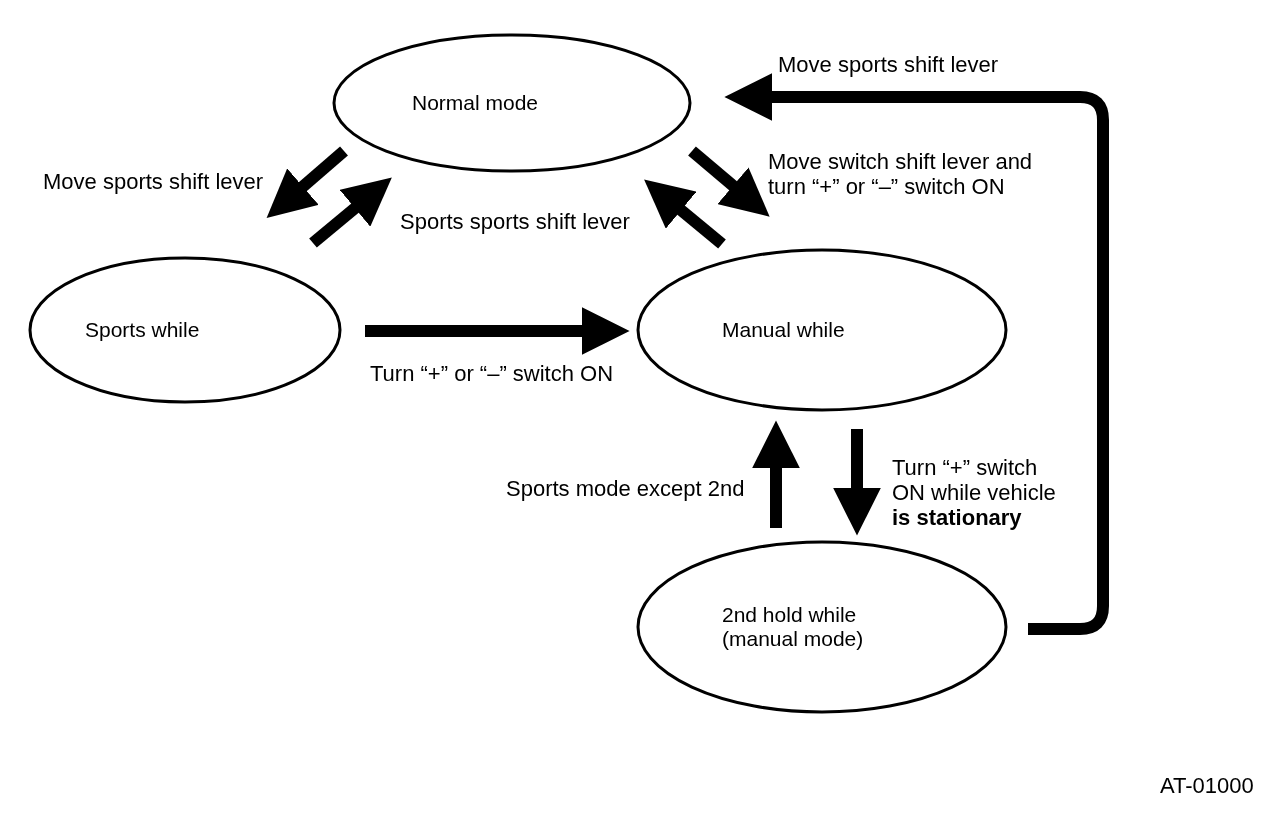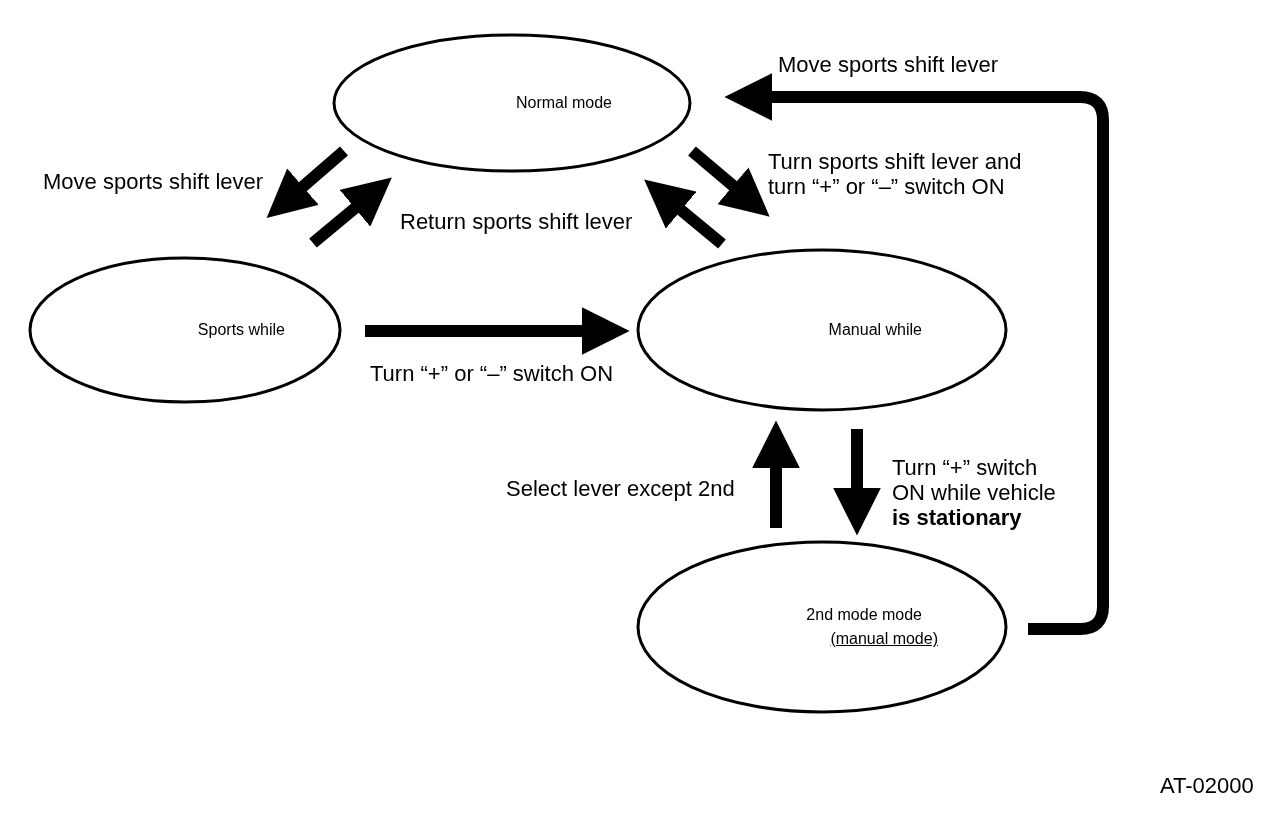--- a/index.html
+++ b/index.html
@@ -1,20 +1,20 @@
 <!DOCTYPE html>
 <html><head>
 <meta charset="utf-8">
 <style>
   html, body { margin:0; padding:0; background:#ffffff; }
   body { width:1280px; height:832px; position:relative; overflow:hidden;
          font-family:"Liberation Sans", sans-serif; color:#000; }
   svg { position:absolute; left:0; top:0; }
   .lbl { position:absolute; font-size:22px; line-height:24px; white-space:nowrap; }
-  .node-text { position:absolute; font-size:16px; line-height:24px; text-align:right; }
+  .node-text { position:absolute; font-size:21px; line-height:24px; text-align:left; }
 </style>
 </head>
 <body>
 
 <svg width="1280" height="832">
   <defs>
     <marker id="ah" markerWidth="4" markerHeight="4" refX="1.2" refY="2" orient="auto" markerUnits="strokeWidth">
       <path d="M0,0 L4,2 L0,4 z" fill="#000"></path>
     </marker>
   </defs>
@@ -30,27 +30,27 @@
   <line x1="722" y1="244" x2="670" y2="201" stroke="#000" stroke-width="12" marker-end="url(#ah)"></line>
   <line x1="365" y1="331" x2="596" y2="331" stroke="#000" stroke-width="12" marker-end="url(#ah)"></line>
   <line x1="776" y1="528" x2="776" y2="454" stroke="#000" stroke-width="12" marker-end="url(#ah)"></line>
   <line x1="857" y1="429" x2="857" y2="502" stroke="#000" stroke-width="12" marker-end="url(#ah)"></line>
   <path d="M1028,629 L1080,629 Q1103,629 1103,606 L1103,120 Q1103,97 1080,97 L758,97" fill="none" stroke="#000" stroke-width="12" marker-end="url(#ah)"></path>
 </svg>
 
 <div class="node-text" style="left:412px;top:91px;width:200px;">Normal mode</div>
 <div class="node-text" style="left:85px;top:318px;width:200px;">Sports while</div>
 <div class="node-text" style="left:722px;top:318px;width:200px;">Manual while</div>
-<div class="node-text" style="left:722px;top:603px;width:200px;">2nd mode mode</div>
-<div class="node-text" style="left:738px;top:627px;width:200px;text-decoration:underline;">(manual mode)</div>
+<div class="node-text" style="left:722px;top:603px;width:200px;">2nd hold while</div>
+<div class="node-text" style="left:722px;top:627px;width:200px;">(manual mode)</div>
 
 <div class="lbl" style="left:43px;top:170px;">Move sports shift lever</div>
-<div class="lbl" style="left:400px;top:210px;">Return sports shift lever</div>
-<div class="lbl" style="left:768px;top:150px;">Turn sports shift lever and</div>
+<div class="lbl" style="left:400px;top:210px;">Sports sports shift lever</div>
+<div class="lbl" style="left:768px;top:150px;">Move switch shift lever and</div>
 <div class="lbl" style="left:768px;top:175px;">turn “+” or “–” switch ON</div>
 <div class="lbl" style="left:370px;top:362px;">Turn “+” or “–” switch ON</div>
-<div class="lbl" style="left:506px;top:477px;">Select lever except 2nd</div>
+<div class="lbl" style="left:506px;top:477px;">Sports mode except 2nd</div>
 <div class="lbl" style="left:892px;top:456px;">Turn “+” switch</div>
 <div class="lbl" style="left:892px;top:481px;text-align:center;">ON while vehicle</div>
 <div class="lbl" style="left:892px;top:506px;font-weight:bold;">is stationary</div>
 <div class="lbl" style="left:778px;top:53px;">Move sports shift lever</div>
 
-<div class="lbl" style="left:1160px;top:774px;">AT-02000</div>
+<div class="lbl" style="left:1160px;top:774px;">AT-01000</div>
 
 </body></html>

